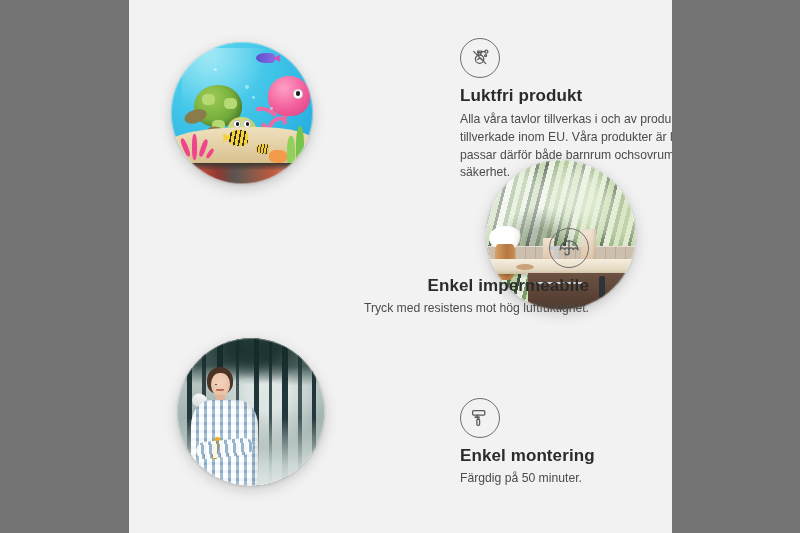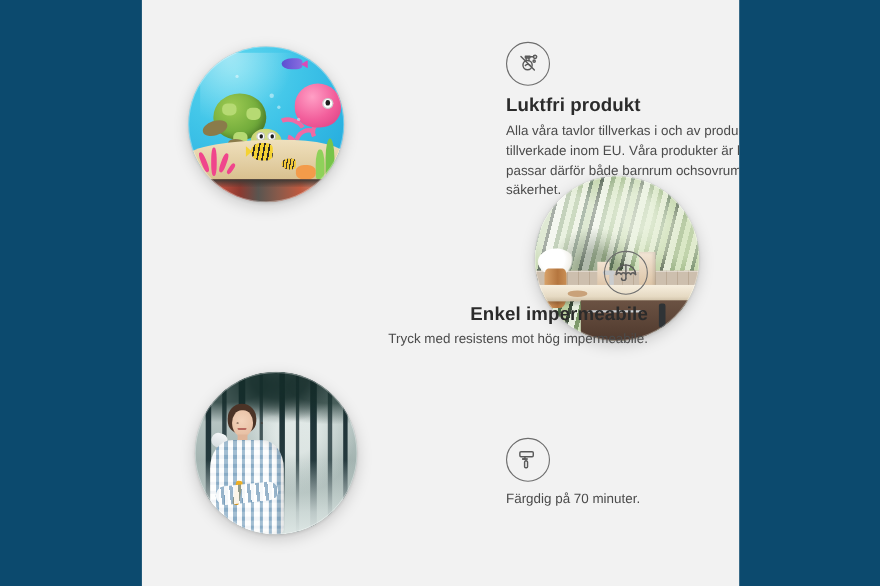--- a/index.html
+++ b/index.html
@@ -10,21 +10,21 @@
     height: 533px;
     overflow: hidden;
     background: #ffffff;
     font-family: "Liberation Sans", sans-serif;
   }
 
   .stage {
     position: relative;
     width: 800px;
     height: 533px;
-    background: #0c4a6e;
+    background: #737373;
   }
 
   
   .panel {
     position: absolute;
     left: 129px;
     top: 0;
     width: 543px;
     height: 533px;
     background: #f2f2f2;
@@ -520,34 +520,35 @@
           <path d="M4.2 14.6c0-4.9 3.9-8.8 8.8-8.8s8.8 3.9 8.8 8.8"></path>
 
           <path d="M4.2 14.6c1.5-2.2 3.4-2.2 4.4 0 1.1-2.2 3.3-2.2 4.4 0 1.1-2.2 3.3-2.2 4.4 0 1-2.2 2.9-2.2 4.4 0"></path>
 
           <path d="M13 5.8v12.1"></path>
 
           <path d="M13 17.9a2 2 0 0 1-4 0"></path>
         </svg>
       </div>
       <div class="feature-title">Enkel impermeabile</div>
-      <div class="feature-desc">Tryck med resistens mot hög impermeabile.</div>
+      <div class="feature-desc">Tryck med resistens mot hög luftfuktighet.</div>
     </div>
 
     <div class="feature" id="feature-mounting">
       <div class="icon-circle">
         <svg width="26" height="26" viewBox="0 0 26 26" fill="none" stroke="#5a5a5a" stroke-width="1.3" stroke-linecap="round" stroke-linejoin="round">
 
           <rect x="5.6" y="5.6" width="12.2" height="4.6" rx="1.1"></rect>
 
           <path d="M10.2 10.2v2.0h-2.0"></path>
           <path d="M8.2 12.2h4.2"></path>
 
           <path d="M11.2 12.2v1.8"></path>
 
           <rect x="9.9" y="14.0" width="2.7" height="6.3" rx="1.0"></rect>
         </svg>
       </div>
-      <div class="feature-desc">Färgdig på 70 minuter.</div>
+      <div class="feature-title">Enkel montering</div>
+      <div class="feature-desc">Färgdig på 50 minuter.</div>
     </div>
 
   </div>
 </div>
 
 </body></html>

